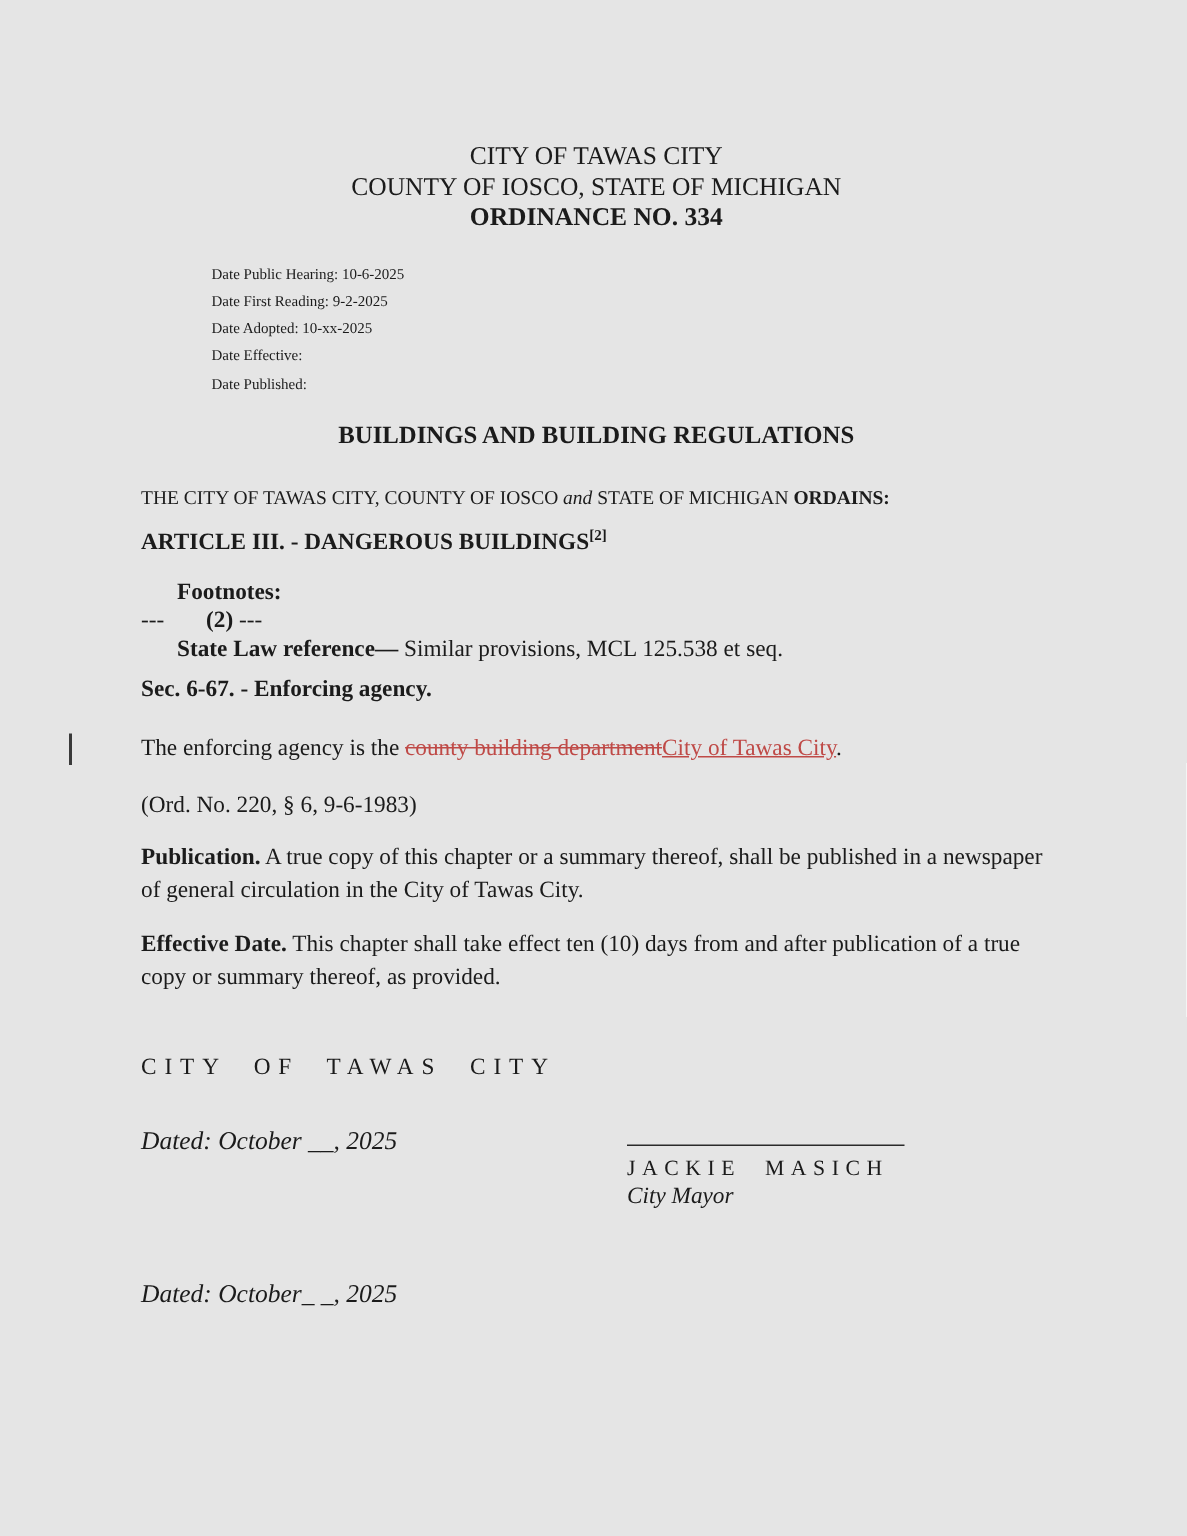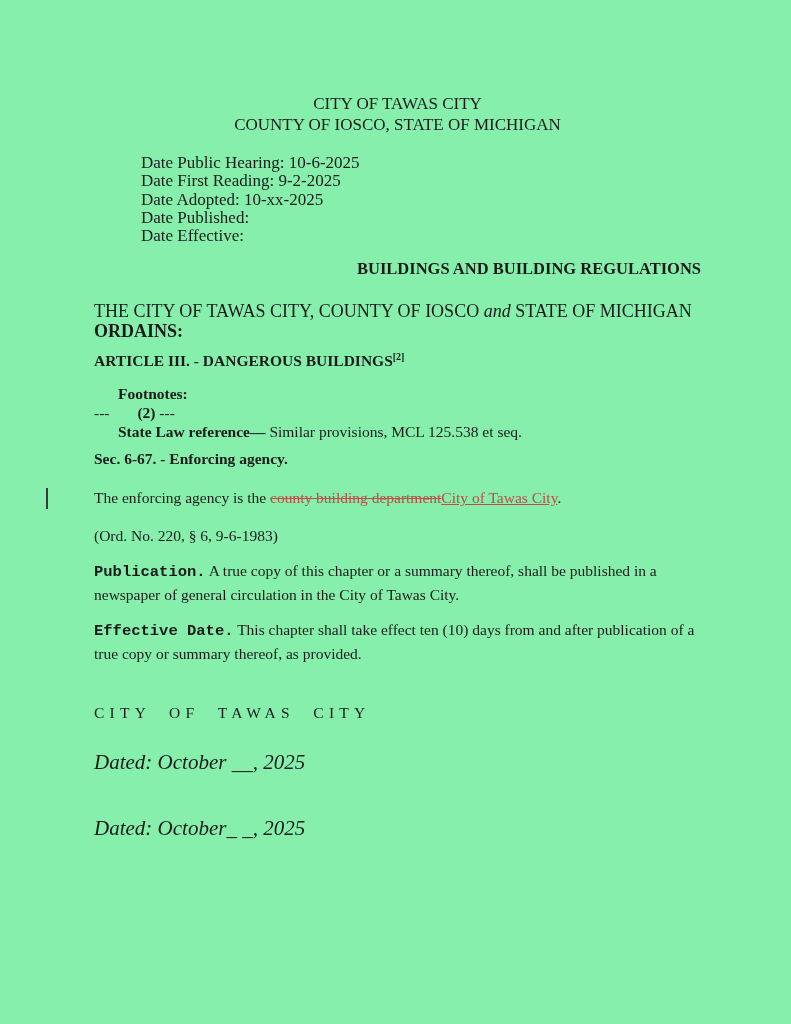--- a/index.html
+++ b/index.html
@@ -1,54 +1,54 @@
 <!DOCTYPE html>
 <html><head>
 <meta charset="utf-8">
 <style>
   * { margin: 0; padding: 0; box-sizing: border-box; }
   html, body { background: #ffffff; }
   .page {
     position: relative;
     width: 791px;
     height: 1024px;
-    background: #86efac;
+    background: #e5e5e5;
     font-family: "Liberation Serif", serif;
     color: #1b1b1b;
     overflow: hidden;
   }
   .content {
     padding: 94px 90px 0 94px;
   }
   
   .doc-header {
     text-align: center;
     font-size: 17px;
     line-height: 20.5px;
   }
   .doc-header .bold { font-weight: bold; }
   
   .dates-block {
     margin-top: 19px;
     margin-left: 47px;
-    font-size: 17px;
+    font-size: 10px;
     line-height: 18.3px;
   }
   
   .doc-title {
     margin-top: 14px;
-    text-align: right;
+    text-align: center;
     font-weight: bold;
     font-size: 16.5px;
     line-height: 20px;
   }
   
   .ordains {
     margin-top: 22px;
-    font-size: 18px;
+    font-size: 13px;
     line-height: 20px;
   }
   .ordains .it { font-style: italic; }
   .ordains .bd { font-weight: bold; }
   
   .article-heading {
     margin-top: 10px;
     font-weight: bold;
     font-size: 15.5px;
     line-height: 19px;
@@ -97,41 +97,41 @@
     margin-top: 18px;
     font-size: 15.5px;
     line-height: 19px;
   }
   .para {
     margin-top: 15px;
     font-size: 15.5px;
     line-height: 22.5px;
   }
   .para.effective { margin-top: 13px; }
-  .para .bd { font-weight: bold; font-family: Liberation Mono, monospace; }
+  .para .bd { font-weight: bold; }
   
   .spread {
     letter-spacing: 0.34em;
     word-spacing: 0.6em;
   }
   .city-signoff {
     margin-top: 38px;
     font-size: 15.5px;
     line-height: 19px;
   }
   .sig-row {
     display: flex;
     justify-content: space-between;
     align-items: flex-start;
     margin-top: 30px;
   }
   .sig-row.second { margin-top: 46px; justify-content: space-between; }
   .dated {
     font-style: italic;
-    font-size: 21px;
+    font-size: 17px;
     line-height: 20px;
   }
   .sig-col {
     width: 283px;
     font-size: 15px;
   }
   .sig-line {
     width: 185px;
     height: 13px;
     border-bottom: 1.6px solid #2a2a2a;
@@ -151,28 +151,29 @@
 </style>
 </head>
 <body>
 
 <div class="page">
   <div class="content">
 
     <div class="doc-header">
       <div>CITY OF TAWAS CITY</div>
       <div>COUNTY OF IOSCO, STATE OF MICHIGAN</div>
+      <div class="bold">ORDINANCE NO. 334</div>
     </div>
 
     <div class="dates-block">
       <div>Date Public Hearing: 10-6-2025</div>
       <div>Date First Reading: 9-2-2025</div>
       <div>Date Adopted:  10-xx-2025</div>
+      <div>Date Effective:</div>
       <div>Date Published:</div>
-      <div>Date Effective:</div>
     </div>
 
     <div class="doc-title">BUILDINGS AND BUILDING REGULATIONS</div>
 
     <p class="ordains"><span>THE CITY OF TAWAS CITY, COUNTY OF IOSCO </span><span class="it">and</span><span> STATE OF MICHIGAN </span><span class="bd">ORDAINS:</span></p>
 
     <p class="article-heading"><span>ARTICLE III. - DANGEROUS BUILDINGS</span><sup>[2]</sup></p>
 
     <div class="footnotes">
       <div class="bd">Footnotes:</div>
@@ -187,20 +188,25 @@
     <p class="ord-ref">(Ord. No. 220, § 6, 9-6-1983)</p>
 
     <p class="para"><span class="bd">Publication.</span><span>  A true copy of this chapter or a summary thereof, shall be published in a newspaper of general circulation in the City of Tawas City.</span></p>
 
     <p class="para effective"><span class="bd">Effective Date.</span><span> This chapter shall take effect ten (10) days from and after publication of a true copy or summary thereof, as provided.</span></p>
 
     <div class="city-signoff spread">CITY OF TAWAS CITY</div>
 
     <div class="sig-row">
       <div class="dated">Dated: October __, 2025</div>
+      <div class="sig-col">
+        <div class="sig-line"></div>
+        <div class="sig-name">JACKIE MASICH</div>
+        <div class="sig-title">City Mayor</div>
+      </div>
     </div>
 
     <div class="sig-row second">
       <div class="dated">Dated: October_ _, 2025</div>
     </div>
 
   </div>
 </div>
 
 </body></html>

